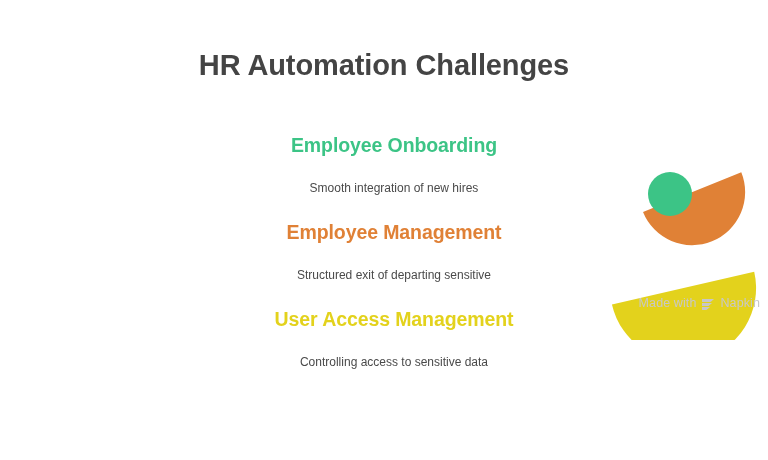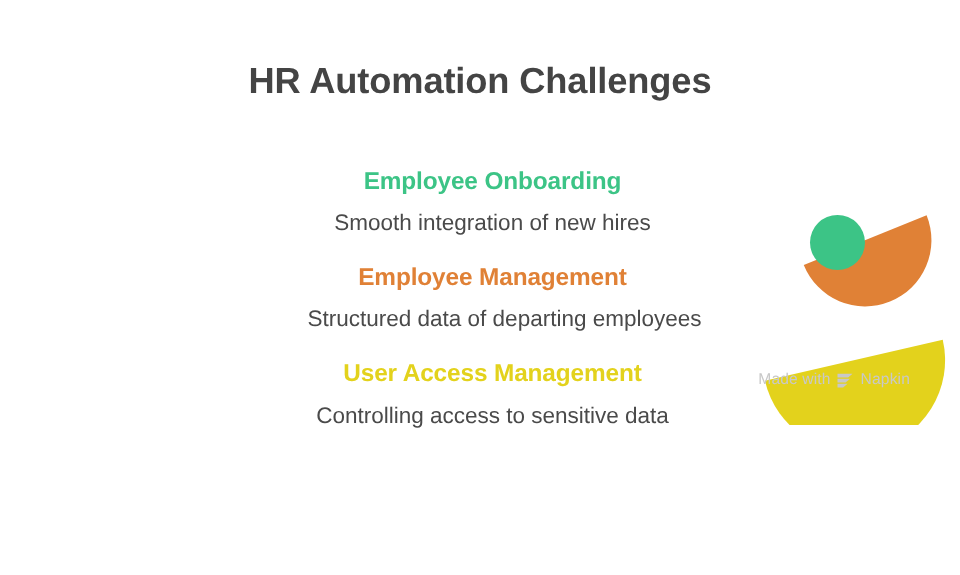--- a/index.html
+++ b/index.html
@@ -49,25 +49,25 @@
     margin-bottom: 0;
   }
   .block-heading {
     font-size: 19.5px;
     font-weight: bold;
     line-height: 26px;
     letter-spacing: -0.1px;
     white-space: nowrap;
   }
   .block-desc {
-    font-size: 18px;
+    font-size: 12px;
     font-weight: normal;
     color: #4a4a4a;
     line-height: 22px;
-    margin-top: 9px;
+    margin-top: 19px;
     white-space: nowrap;
   }
   .h-green  { color: #3cc486; }
   .h-orange { color: #e08136; }
   .h-yellow { color: #e3d21c; }
 
   
   .graphic {
     position: absolute;
     left: 596px;
@@ -75,21 +75,21 @@
     width: 172px;
     height: 180px;
   }
   .graphic svg {
     display: block;
   }
 
   
   .footer {
     position: absolute;
-    right: 40px;
+    right: 8px;
     bottom: 22px;
     display: flex;
     align-items: center;
     gap: 5px;
     color: #c8c8c8;
     font-size: 12.5px;
     letter-spacing: 0.1px;
   }
   .footer-logo {
     display: inline-block;
@@ -108,21 +108,21 @@
 
   <div class="content">
 
     <div class="block">
       <div class="block-heading h-green">Employee Onboarding</div>
       <div class="block-desc">Smooth integration of new hires</div>
     </div>
 
     <div class="block">
       <div class="block-heading h-orange">Employee Management</div>
-      <div class="block-desc">Structured data of departing employees</div>
+      <div class="block-desc">Structured exit of departing sensitive</div>
     </div>
 
     <div class="block">
       <div class="block-heading h-yellow">User Access Management</div>
       <div class="block-desc">Controlling access to sensitive data</div>
     </div>
 
   </div>
 
   <div class="graphic">

